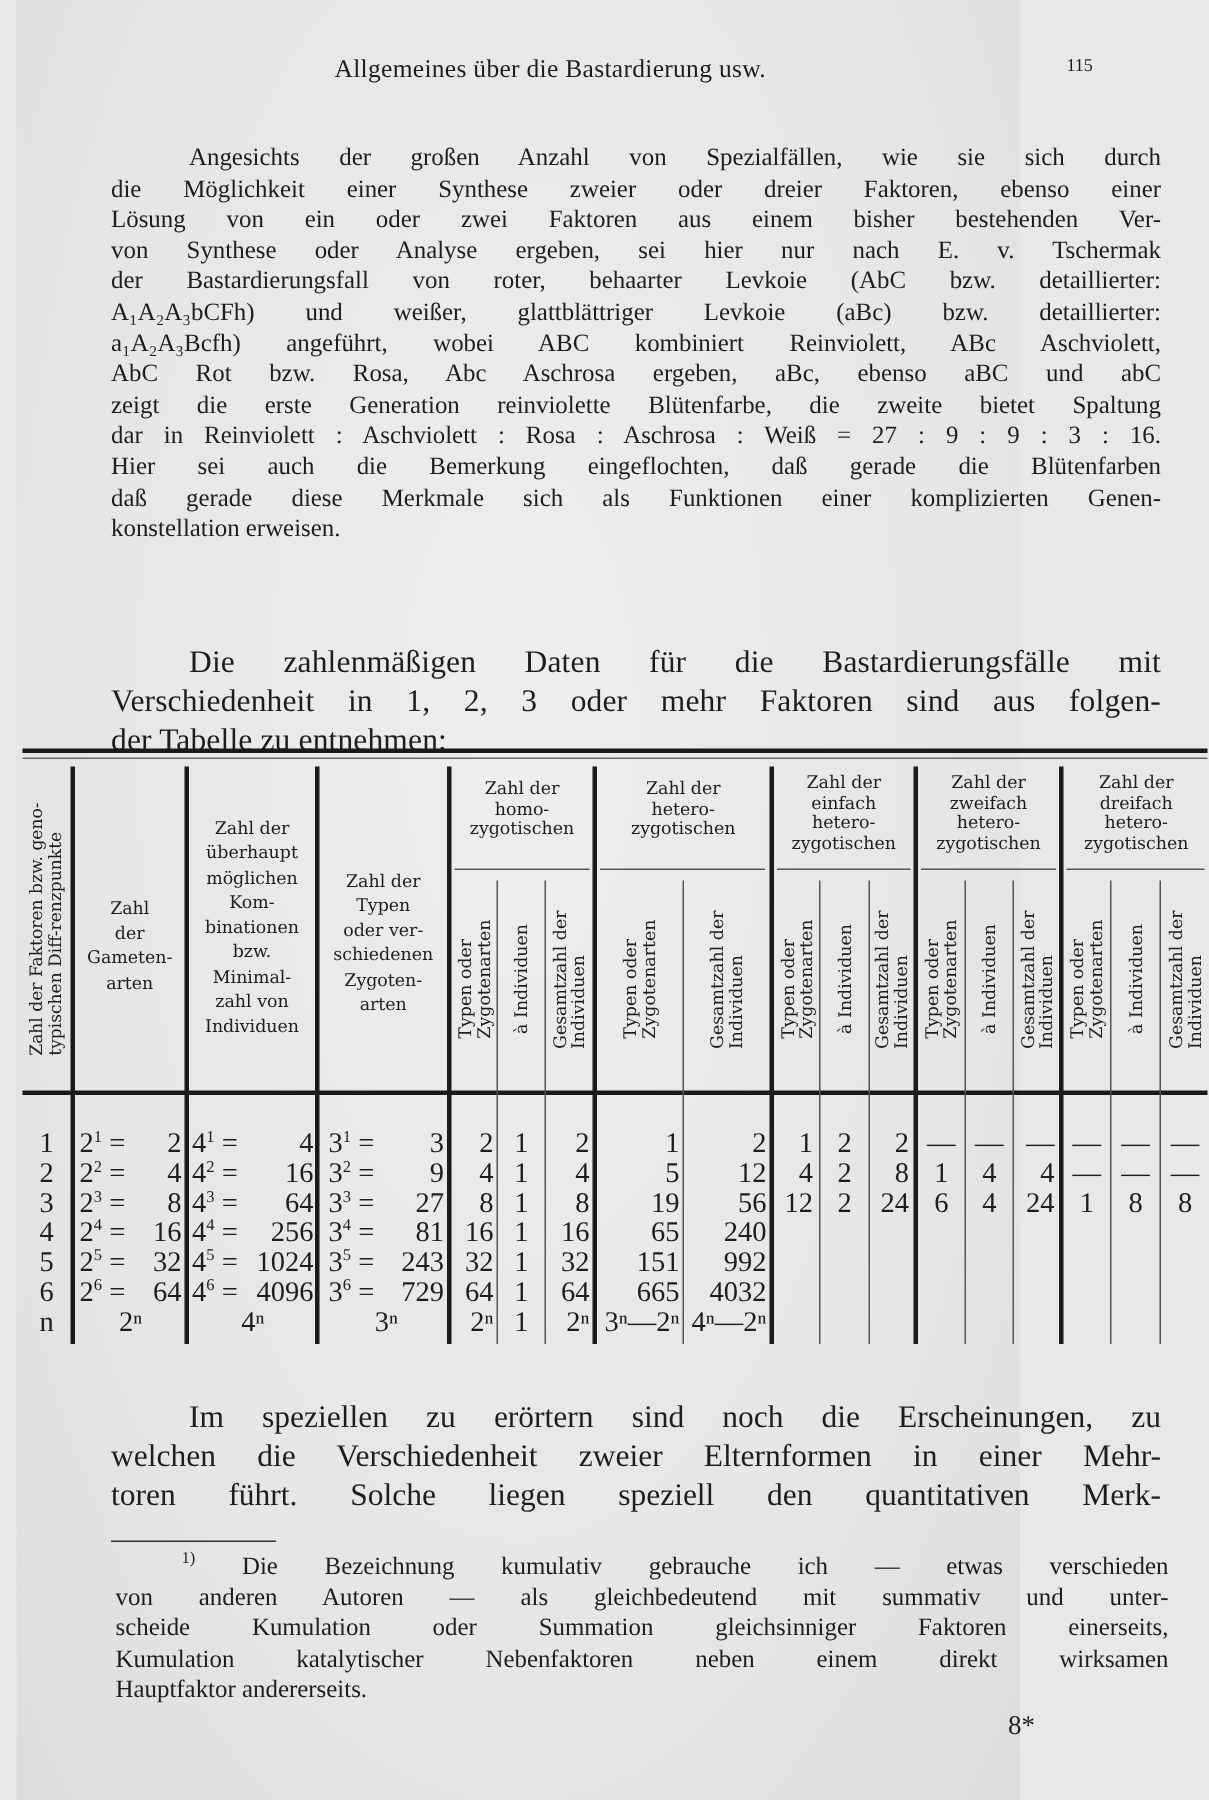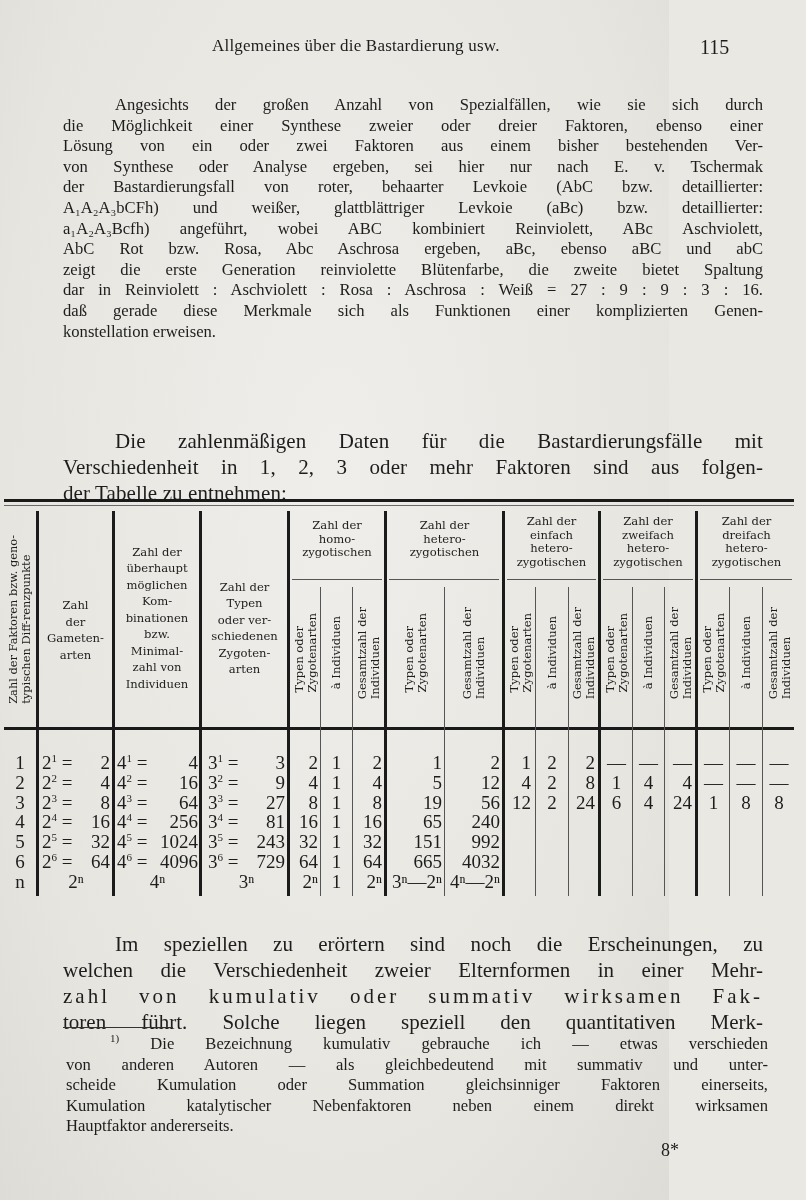--- a/index.html
+++ b/index.html
@@ -3,26 +3,26 @@
 <meta charset="utf-8">
 <style>
   html, body { margin: 0; padding: 0; }
   body {
     width: 806px; height: 1200px; overflow: hidden;
     background: #e9e8e3;
     color: #1d1d1d;
     font-family: "DejaVu Serif", "Liberation Serif", serif;
     position: relative;
   }
-  .page { position: absolute; left: 0; top: 0; width: 669px; height: 1200px;
+  .page { position: absolute; left: 11px; top: 0; width: 669px; height: 1200px;
     background: radial-gradient(ellipse at 50% 40%, #efeeea 0%, #e6e5e0 70%, #dddcd6 100%); text-decoration: underline; }
 
   .running-head { position: absolute; top: 36px; left: 0; width: 806px; height: 24px; }
   .running-title { position: absolute; left: 212px; top: 0; font-family: "Liberation Serif", serif; font-size: 17px; letter-spacing: 0.2px; }
-  .page-number { position: absolute; left: 700px; top: 0; font-family: "Liberation Serif", serif; font-size: 20px; }
+  .page-number { position: absolute; left: 700px; top: 0; font-family: "Liberation Serif", serif; font-size: 12px; }
 
   .para { position: absolute; left: 63px; width: 700px; font-family: "Liberation Serif", serif; text-align: justify; margin-top: 19px; }
   .p1 { top: 76px; font-size: 16.6px; line-height: 20.6px; }
   .p2 { top: 409px; font-size: 21px; line-height: 26px; letter-spacing: 0.1px; }
   .p3 { top: 912px; font-size: 21px; line-height: 26px; }
   .indent { text-indent: 52px; }
   .line { display: block; text-align: justify; text-align-last: justify; white-space: nowrap; }
   .line.last { text-align-last: left; }
   .sp { letter-spacing: 3px; }
 
@@ -67,20 +67,21 @@
     <span class="line indent" style="text-indent:52px">Angesichts der großen Anzahl von Spezialfällen, wie sie sich durch</span>
     <span class="line">die Möglichkeit einer Synthese zweier oder dreier Faktoren, ebenso einer</span>
     <span class="line">Lösung von ein oder zwei Faktoren aus einem bisher bestehenden Ver-</span>
     <span class="line">von Synthese oder Analyse ergeben, sei hier nur nach E. v. Tschermak</span>
     <span class="line">der Bastardierungsfall von roter, behaarter Levkoie (AbC bzw. detaillierter:</span>
     <span class="line">A₁A₂A₃bCFh) und weißer, glattblättriger Levkoie (aBc) bzw. detaillierter:</span>
     <span class="line">a₁A₂A₃Bcfh) angeführt, wobei ABC kombiniert Reinviolett, ABc Aschviolett,</span>
     <span class="line">AbC Rot bzw. Rosa, Abc Aschrosa ergeben, aBc, ebenso aBC und abC</span>
     <span class="line">zeigt die erste Generation reinviolette Blütenfarbe, die zweite bietet Spaltung</span>
     <span class="line">dar in Reinviolett : Aschviolett : Rosa : Aschrosa : Weiß = 27 : 9 : 9 : 3 : 16.</span>
+    <span class="line">Hier sei auch die Bemerkung eingeflochten, daß gerade die Blütenfarben</span>
     <span class="line">daß gerade diese Merkmale sich als Funktionen einer komplizierten Genen-</span>
     <span class="line last">konstellation erweisen.</span>
   </div>
 
   <div class="para p2">
     <span class="line" style="text-indent:52px">Die zahlenmäßigen Daten für die Bastardierungsfälle mit</span>
     <span class="line">Verschiedenheit in 1, 2, 3 oder mehr Faktoren sind aus folgen-</span>
     <span class="line last">der Tabelle zu entnehmen:</span>
   </div>
 
@@ -342,21 +343,20 @@
     <div class="col c" style="left:763px; width:32px">
       <div>—</div>
         <div>—</div>
         <div>8</div>
     </div>
   </div>
 
   <div class="para p3">
     <span class="line" style="text-indent:52px">Im speziellen zu erörtern sind noch die Erscheinungen, zu</span>
     <span class="line">welchen die Verschiedenheit zweier Elternformen in einer Mehr-</span>
-    <span class="line sp">zahl von kumulativ oder summativ wirksamen Fak-</span>
     <span class="line">toren führt. Solche liegen speziell den quantitativen Merk-</span>
   </div>
 
   <div class="fn-rule"></div>
   <div class="footnote">
     <span class="line" style="text-indent:44px"><sup>1)</sup> <span>Die Bezeichnung kumulativ gebrauche ich — etwas verschieden</span></span>
     <span class="line">von anderen Autoren — als gleichbedeutend mit summativ und unter-</span>
     <span class="line">scheide Kumulation oder Summation gleichsinniger Faktoren einerseits,</span>
     <span class="line">Kumulation katalytischer Nebenfaktoren neben einem direkt wirksamen</span>
     <span class="line last">Hauptfaktor andererseits.</span>

